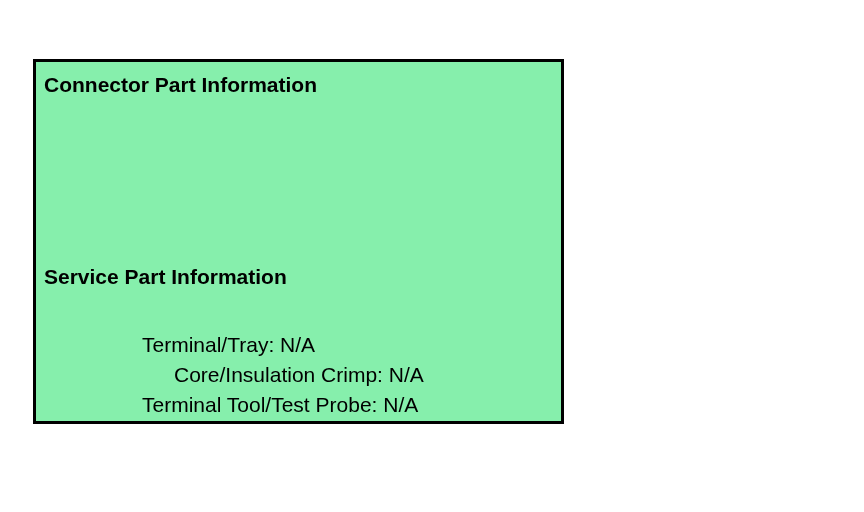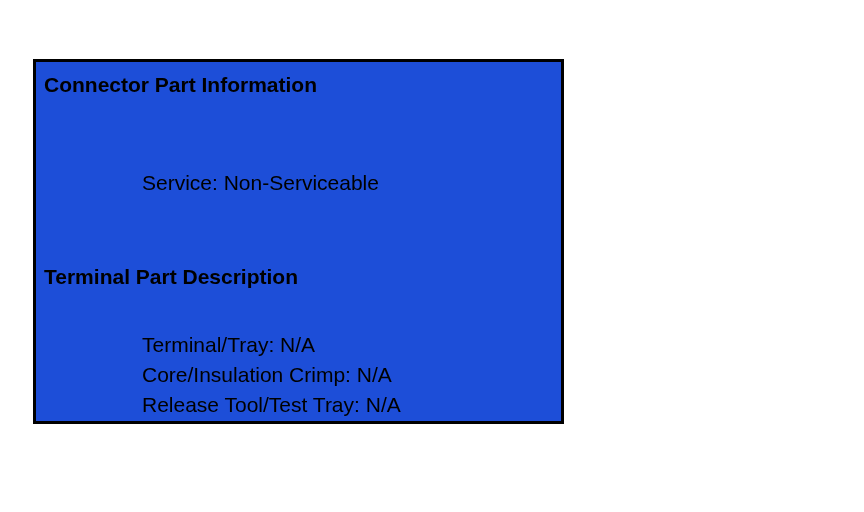--- a/index.html
+++ b/index.html
@@ -17,21 +17,21 @@
   }
 
   #info-panel {
     position: absolute;
     left: 33px;
     top: 59px;
     width: 531px;
     height: 365px;
     box-sizing: border-box;
     border: 3px solid #000000;
-    background: #1d4ed8;
+    background: #86efac;
   }
 
   .panel-inner {
     position: relative;
     width: 100%;
     height: 100%;
   }
 
   .section-heading {
     position: absolute;
@@ -55,37 +55,36 @@
 
   
   #connector-heading { top: 11px; }
   #connector-line-0  { top: 79px; }
   #connector-line-1  { top: 109px; }
   #connector-line-2  { top: 139px; }
 
   
   #terminal-heading  { top: 203px; }
   #terminal-line-0   { top: 271px; }
-  #terminal-line-1   { top: 301px; }
+  #terminal-line-1   { top: 301px; margin-left: 32px; }
   #terminal-line-2   { top: 331px; }
 </style>
 </head>
 <body>
 
 <div id="info-panel">
   <div class="panel-inner">
 
     <div class="section-heading" id="connector-heading">Connector Part Information</div>
 
 
-    <div class="detail-line" id="connector-line-1">Service: Non-Serviceable</div>
 
 
-    <div class="section-heading" id="terminal-heading">Terminal Part Description</div>
+    <div class="section-heading" id="terminal-heading">Service Part Information</div>
 
     <div class="detail-line" id="terminal-line-0">Terminal/Tray: N/A</div>
 
     <div class="detail-line" id="terminal-line-1">Core/Insulation Crimp: N/A</div>
 
-    <div class="detail-line" id="terminal-line-2">Release Tool/Test Tray: N/A</div>
+    <div class="detail-line" id="terminal-line-2">Terminal Tool/Test Probe: N/A</div>
 
   </div>
 </div>
 
 </body></html>

